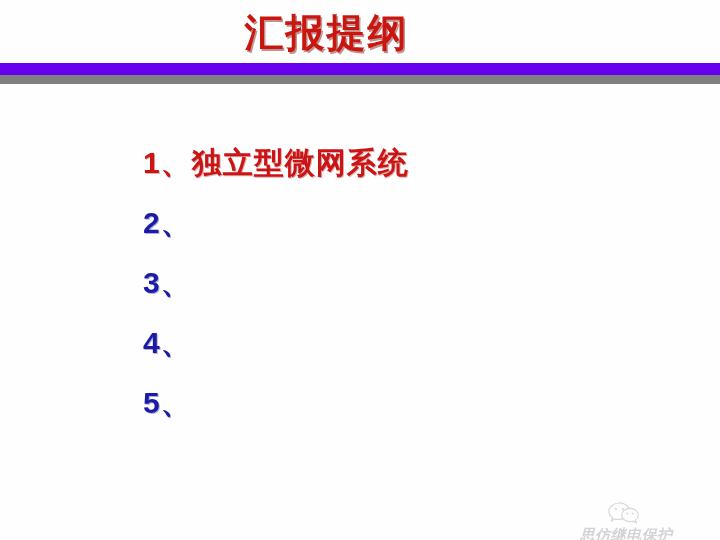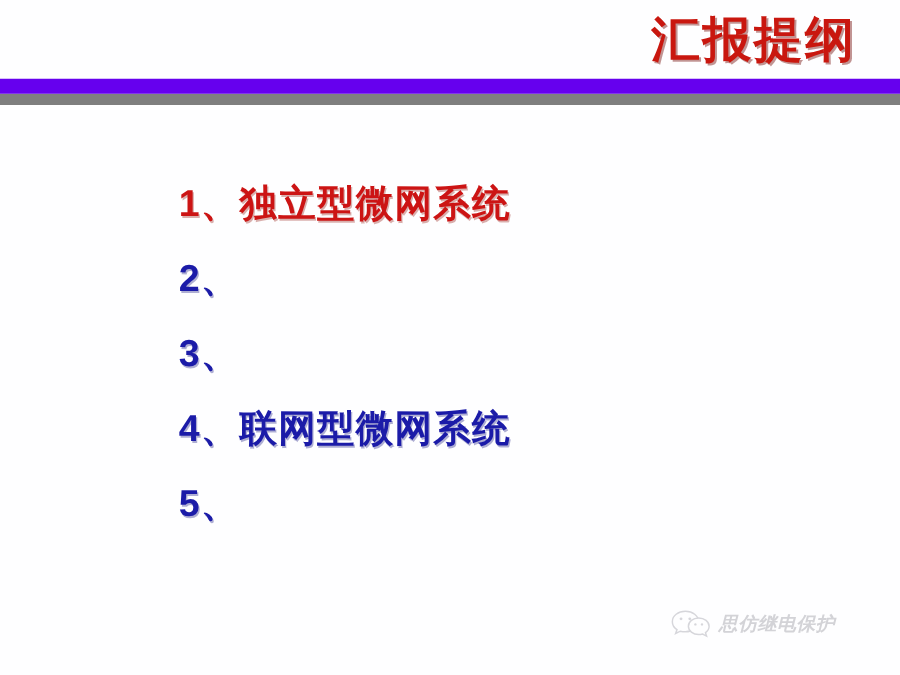--- a/index.html
+++ b/index.html
@@ -21,22 +21,21 @@
     background: #fefeff;
   }
 
   
   #title-area {
     position: absolute;
     left: 0;
     top: 8px;
     width: 653px;
     height: 52px;
-    text-align: right;
-    padding-left: 32px;
+    text-align: center;
   }
   #slide-title {
     display: inline-block;
     font-size: 39px;
     line-height: 50px;
     font-weight: bold;
     color: #c9170f;
     letter-spacing: 2px;
     text-shadow: 1.5px 1.5px 0 rgba(120, 20, 15, 0.45);
     white-space: nowrap;
@@ -88,26 +87,27 @@
   }
   .accent-blue {
     color: #1b1ba8;
     text-shadow: 1px 1px 0 rgba(25, 25, 130, 0.35);
   }
 
   
   #watermark {
     position: absolute;
     left: 536px;
-    top: 484px;
+    top: 500px;
     width: 180px;
     height: 30px;
     display: flex;
     align-items: center;
     opacity: 0.62;
+    flex-direction: column;
   }
   #wechat-icon {
     width: 34px;
     height: 26px;
     flex: 0 0 auto;
     margin-right: 5px;
   }
   #watermark-text {
     font-size: 15px;
     font-style: italic;
@@ -139,21 +139,20 @@
     <div class="outline-item accent-blue">
       <span class="num">2、</span>
     </div>
 
     <div class="outline-item accent-blue">
       <span class="num">3、</span>
     </div>
 
     <div class="outline-item accent-blue">
       <span class="num">4、</span>
-      <span class="txt">联网型微网系统</span>
     </div>
 
     <div class="outline-item accent-blue">
       <span class="num">5、</span>
     </div>
 
   </div>
 
   <div id="watermark">
     <span id="wechat-icon">

